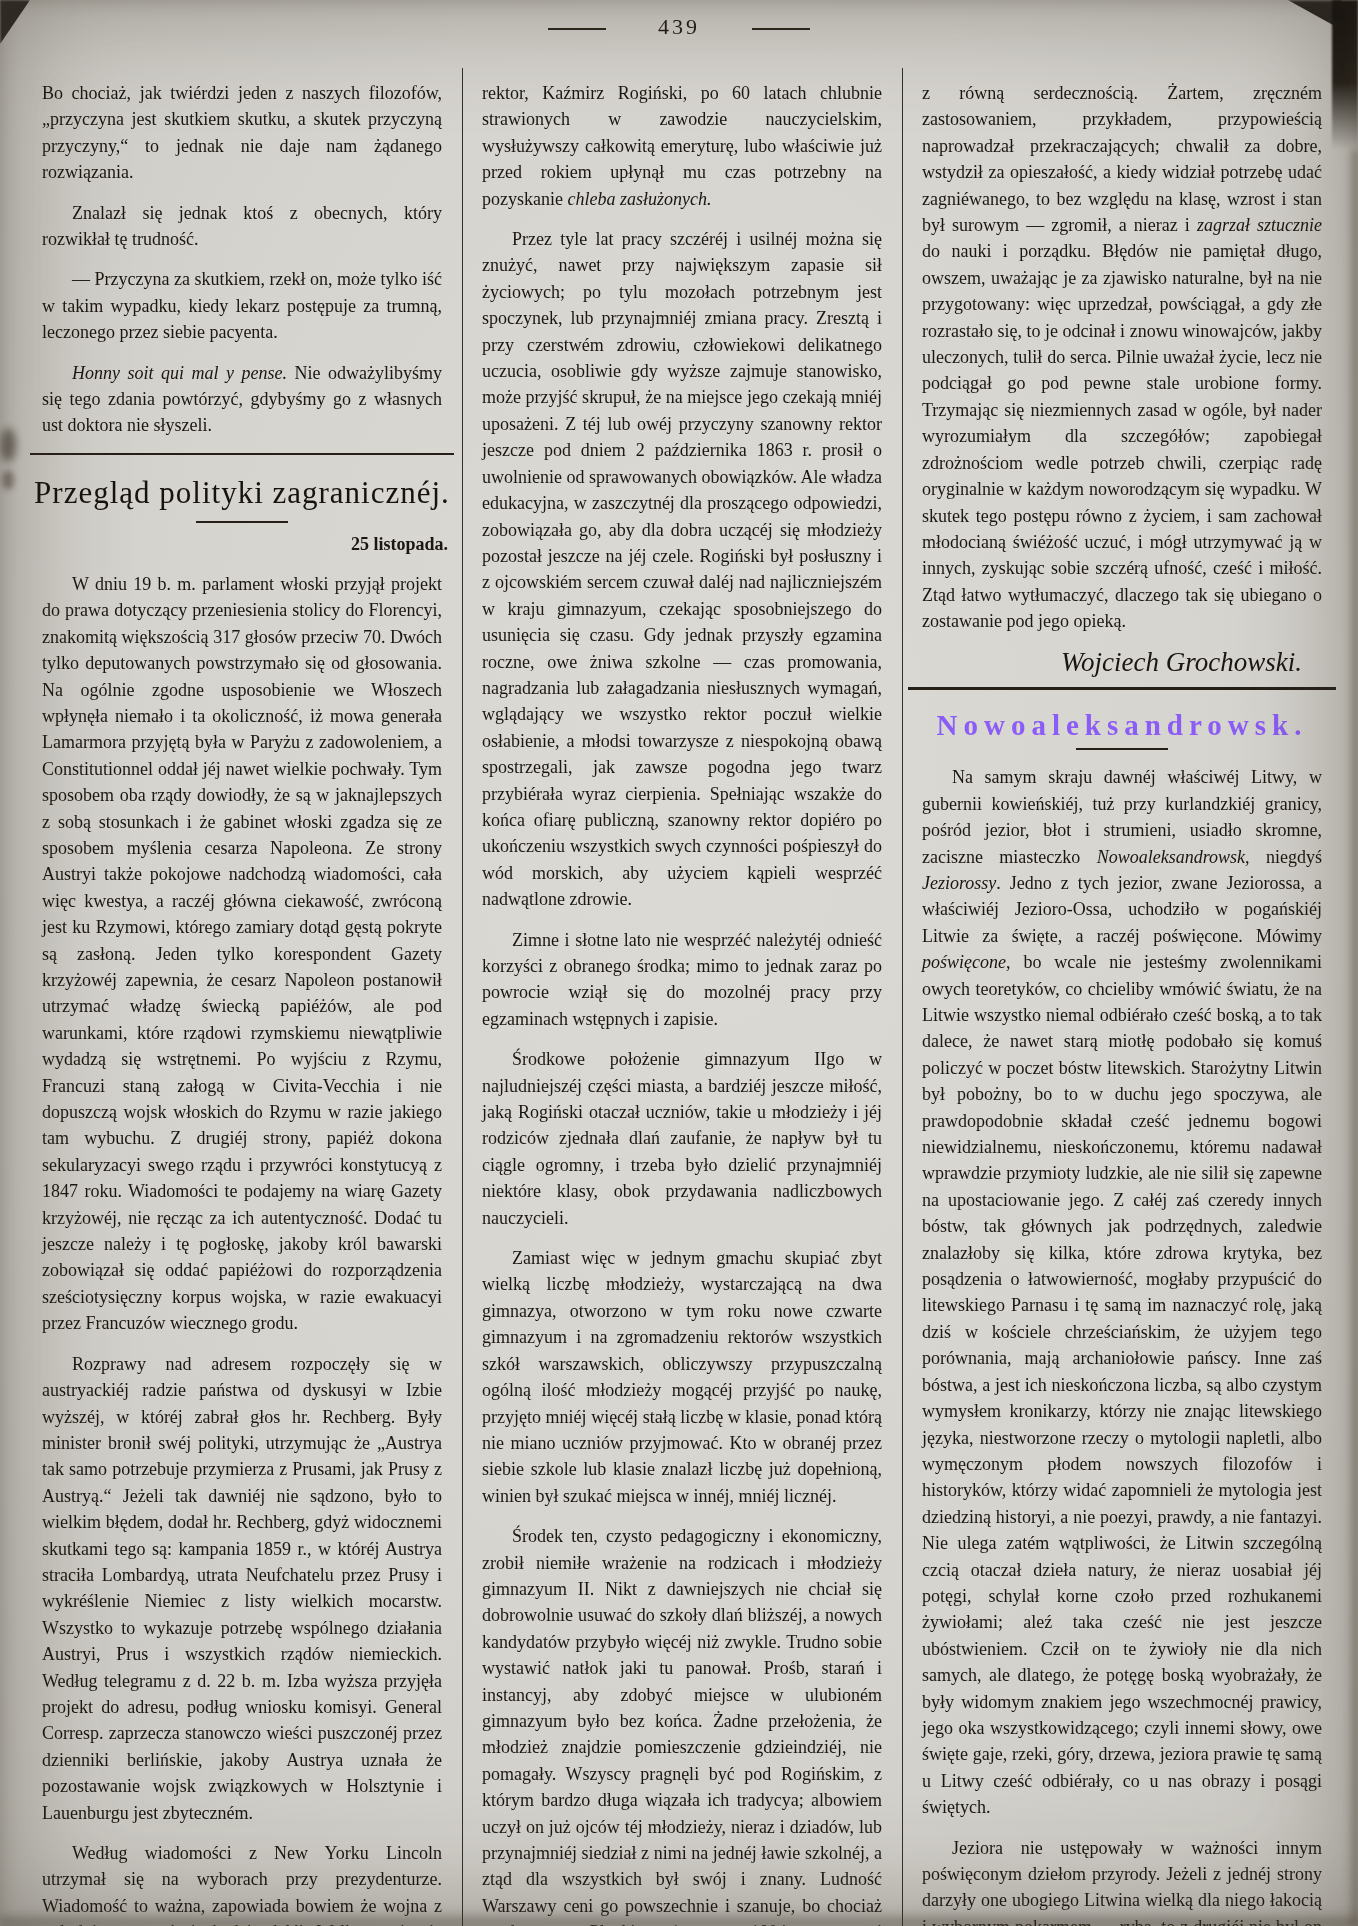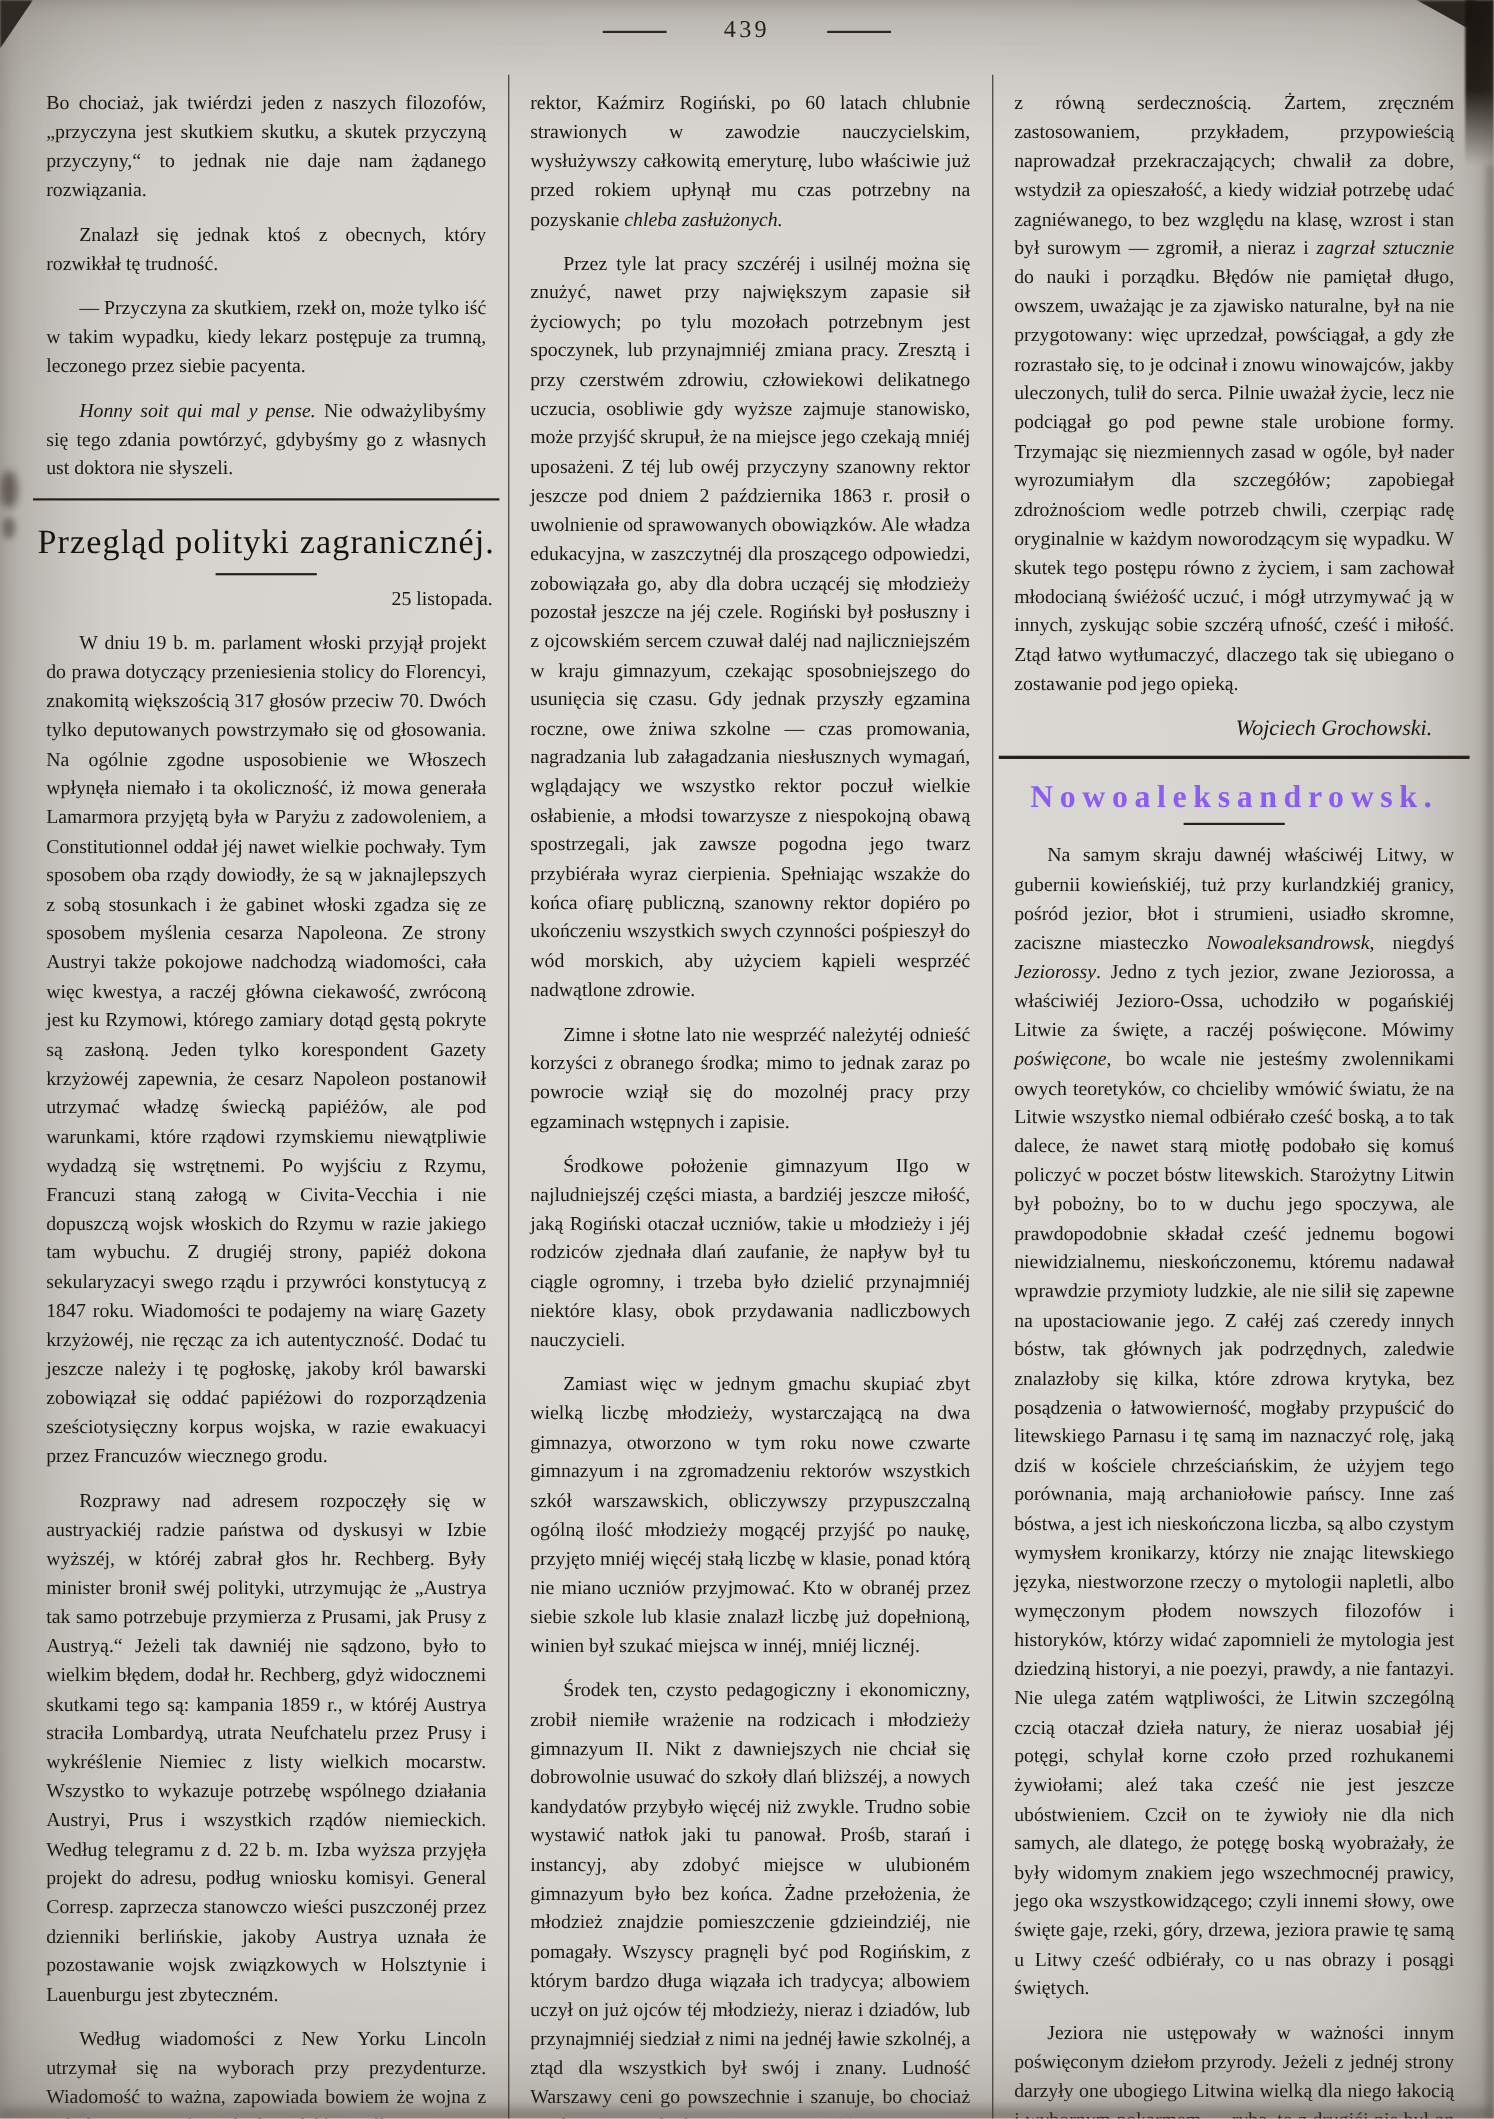--- a/index.html
+++ b/index.html
@@ -39,22 +39,22 @@
   .it{font-style:italic;}
   .bd{font-weight:bold;letter-spacing:1.5px;}
 
   .h1{font-size:31px;line-height:1.15;text-align:center;letter-spacing:1px;margin:20px 0 0;color:#17120d;}
   .h2{font-size:25px;font-weight:bold;text-align:center;margin:16px 0 2px;color:#8b5cf6;}
   .h2.spaced{font-size:29px;letter-spacing:6px;margin:22px 0 4px;}
   .rule{background:#261f18;}
   .rule.full{height:2px;width:99%;margin:14px auto 6px;}
   .rule.heavy{height:3px;width:100%;margin:12px auto 12px;}
   .rule.short{height:2px;width:92px;margin:10px auto 8px;}
-  .dateline{text-align:right;font-weight:normal;font-size:18px;margin:0 8px 8px 0;}
-  .signature{text-align:right;font-style:italic;font-size:20px;margin:2px 34px 6px 0;}
+  .dateline{text-align:right;font-weight:bold;font-size:18px;margin:0 8px 8px 0;}
+  .signature{text-align:right;font-style:italic;font-size:27px;margin:2px 34px 6px 0;}
 </style>
 </head>
 <body>
 
 <div class="header">
   <div class="hdash"></div>
   <div class="page-number">439</div>
   <div class="hdash"></div>
 </div>
 

